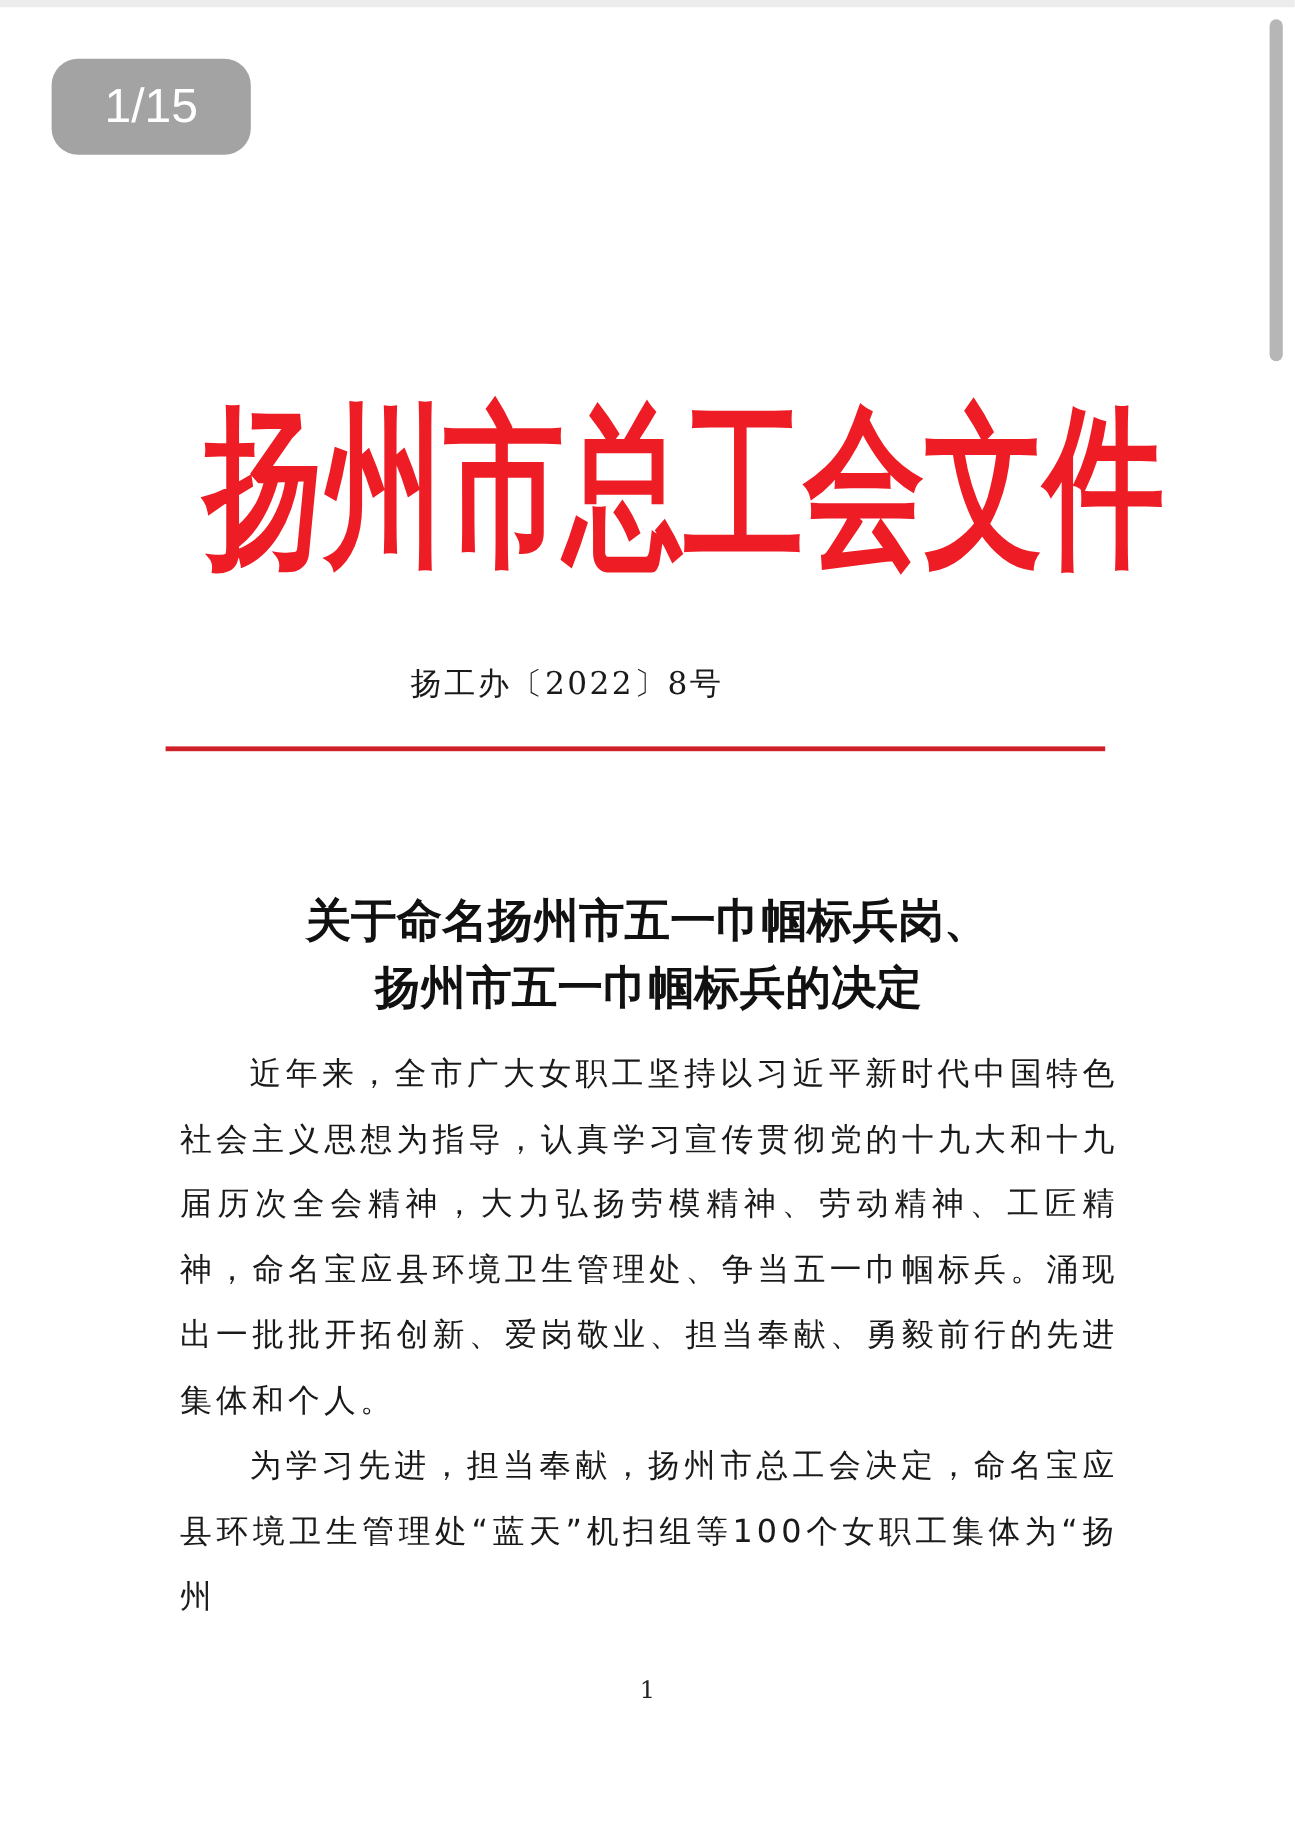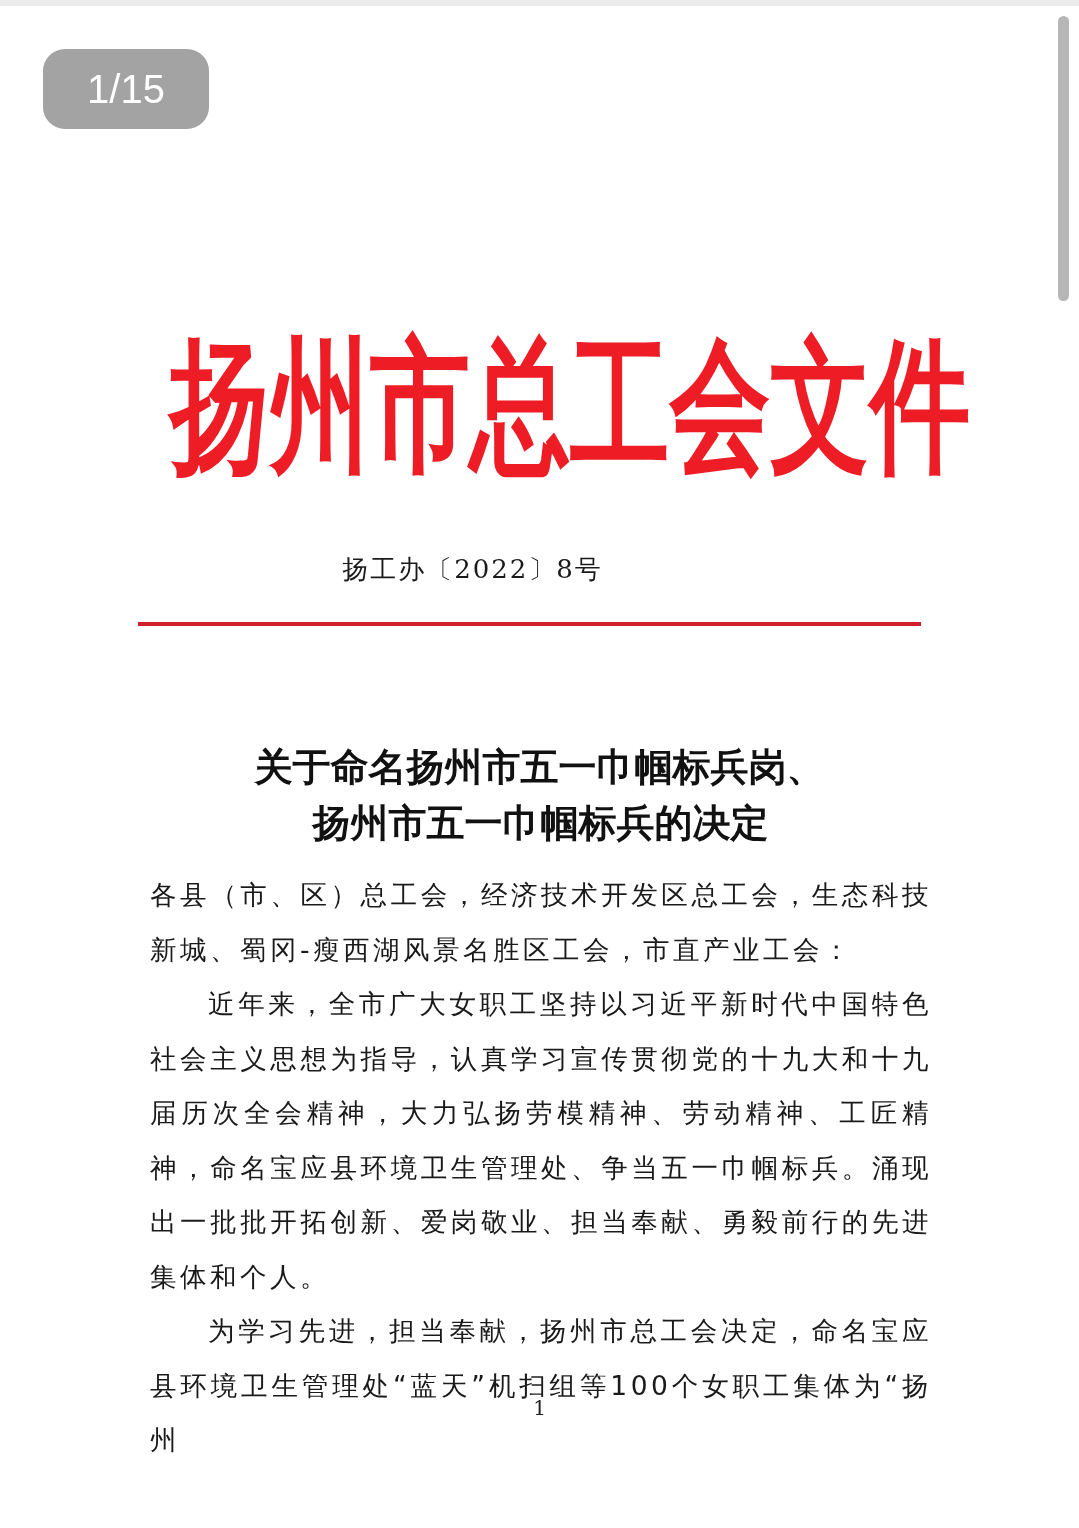--- a/index.html
+++ b/index.html
@@ -146,21 +146,20 @@
   <div class="doc-number">扬工办〔2022〕8号</div>
 
   <div class="red-rule"></div>
 
   <div class="title">
     <span class="line line-1">关于命名扬州市五一巾帼标兵岗、</span>
     <span class="line line-2">扬州市五一巾帼标兵的决定</span>
   </div>
 
   <div class="body">
-    <p>各县（市、区）总工会，经济技术开发区总工会，生态科技新城、蜀冈-瘦西湖风景名胜区工会，市直产业工会：</p>
     <p class="indent">近年来，全市广大女职工坚持以习近平新时代中国特色社会主义思想为指导，认真学习宣传贯彻党的十九大和十九届历次全会精神，大力弘扬劳模精神、劳动精神、工匠精神，命名宝应县环境卫生管理处、争当五一巾帼标兵。涌现出一批批开拓创新、爱岗敬业、担当奉献、勇毅前行的先进集体和个人。</p>
     <p class="indent">为学习先进，担当奉献，扬州市总工会决定，命名宝应县环境卫生管理处“蓝天”机扫组等100个女职工集体为“扬州</p>
   </div>
 
   <div class="page-footer-number">1</div>
 </div>
 
 <div class="page-indicator">1/15</div>
 
 <div class="scrollbar-track"></div>

